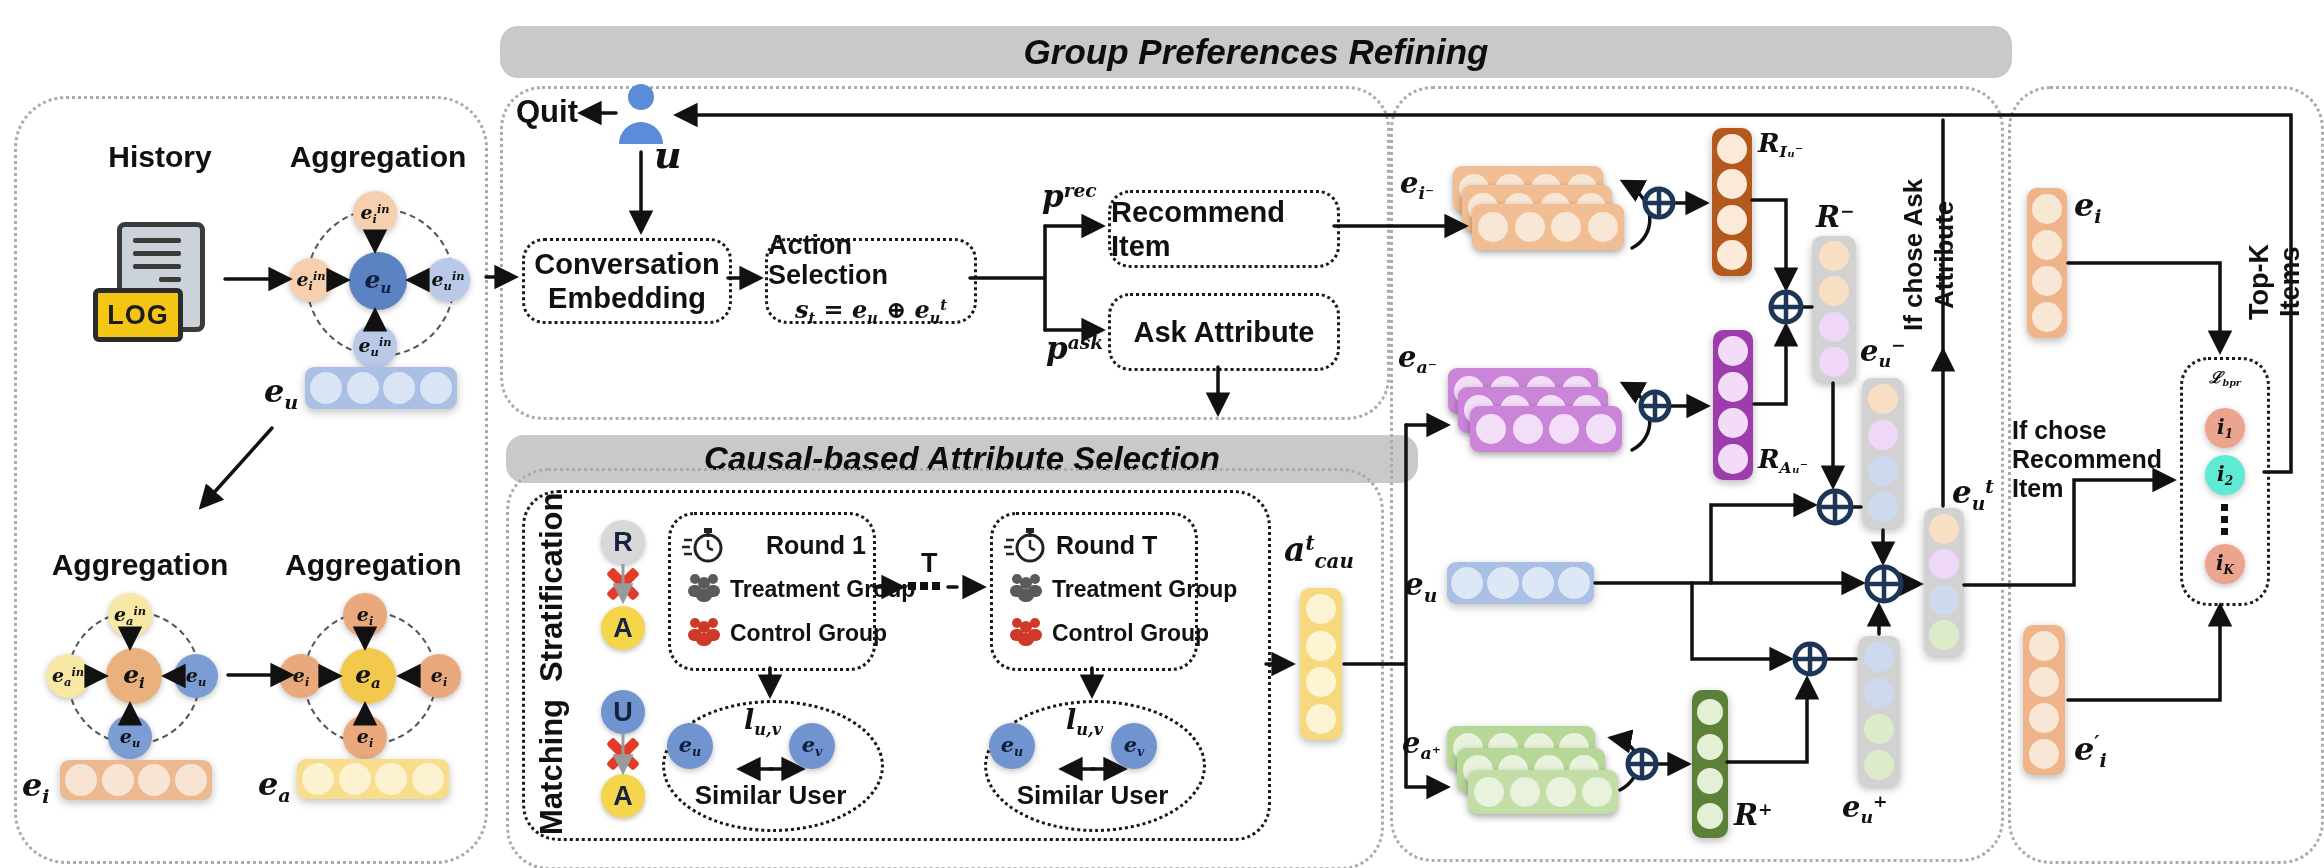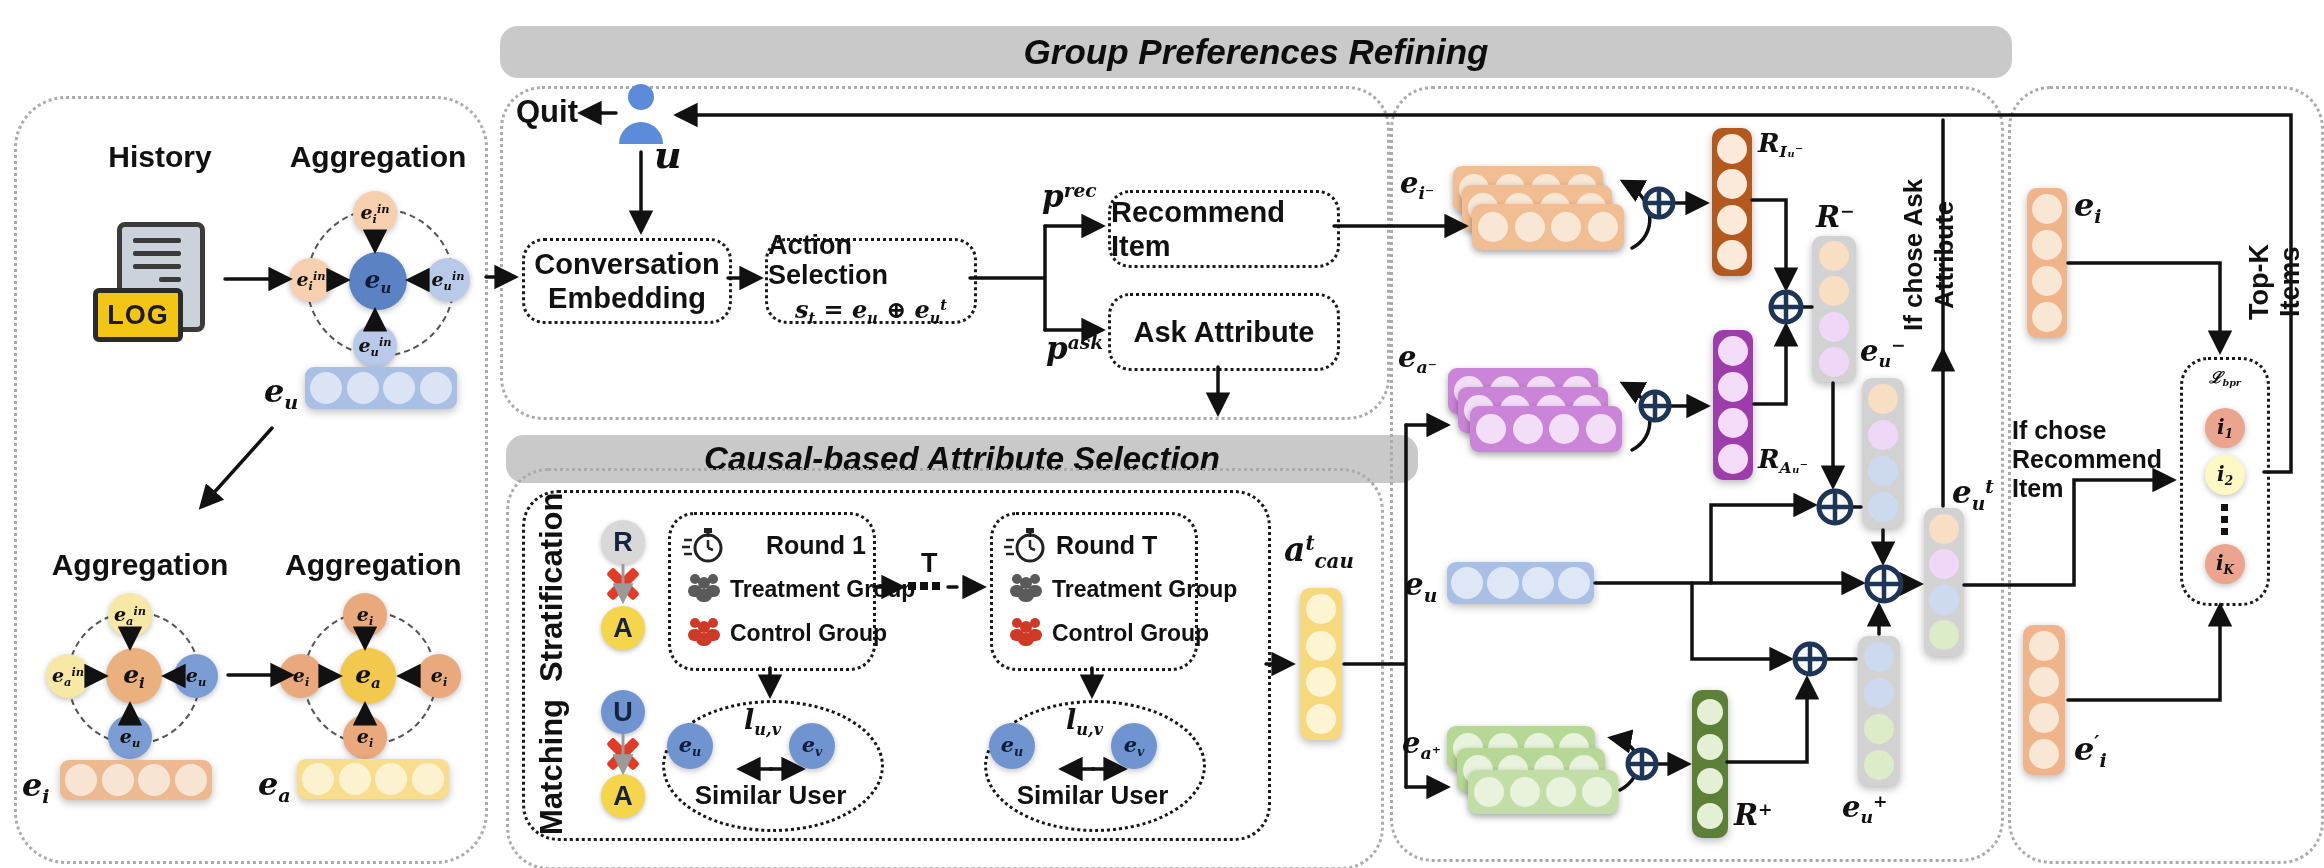--- a/index.html
+++ b/index.html
@@ -438,21 +438,21 @@
       <span class="d" style="background:#f9e7d6;"></span>
       <span class="d" style="background:#f9e7d6;"></span>
   </div>
   <div class="abs math" style="left:2074px;top:186px;font-size:32px;"><span>e</span><sub>i</sub></div>
 
   <div class="abs dboxB" style="left:2180px;top:357px;width:84px;height:243px;border-radius:28px;">
     <div style="text-align:center;margin-top:6px;" class="math"><span>ℒ</span><sub>bpr</sub></div>
     <div class="abs anode" style="left:22px;top:48px;width:40px;height:40px;background:#eba58e;">
         <span class="math" style="font-size:20px;"><span>i</span><sub>1</sub></span>
       </div>
-    <div class="abs anode" style="left:22px;top:95px;width:40px;height:40px;background:#fef9c3;">
+    <div class="abs anode" style="left:22px;top:95px;width:40px;height:40px;background:#5eead4;">
         <span class="math" style="font-size:20px;"><span>i</span><sub>2</sub></span>
       </div>
     <div class="abs" style="left:38px;top:144px;">
       <div style="width:7px;height:7px;background:#111;margin-bottom:5px;"></div>
       <div style="width:7px;height:7px;background:#111;margin-bottom:5px;"></div>
       <div style="width:7px;height:7px;background:#111;"></div>
     </div>
     <div class="abs anode" style="left:22px;top:184px;width:40px;height:40px;background:#eba58e;">
         <span class="math" style="font-size:20px;"><span>i</span><sub>K</sub></span>
       </div>

